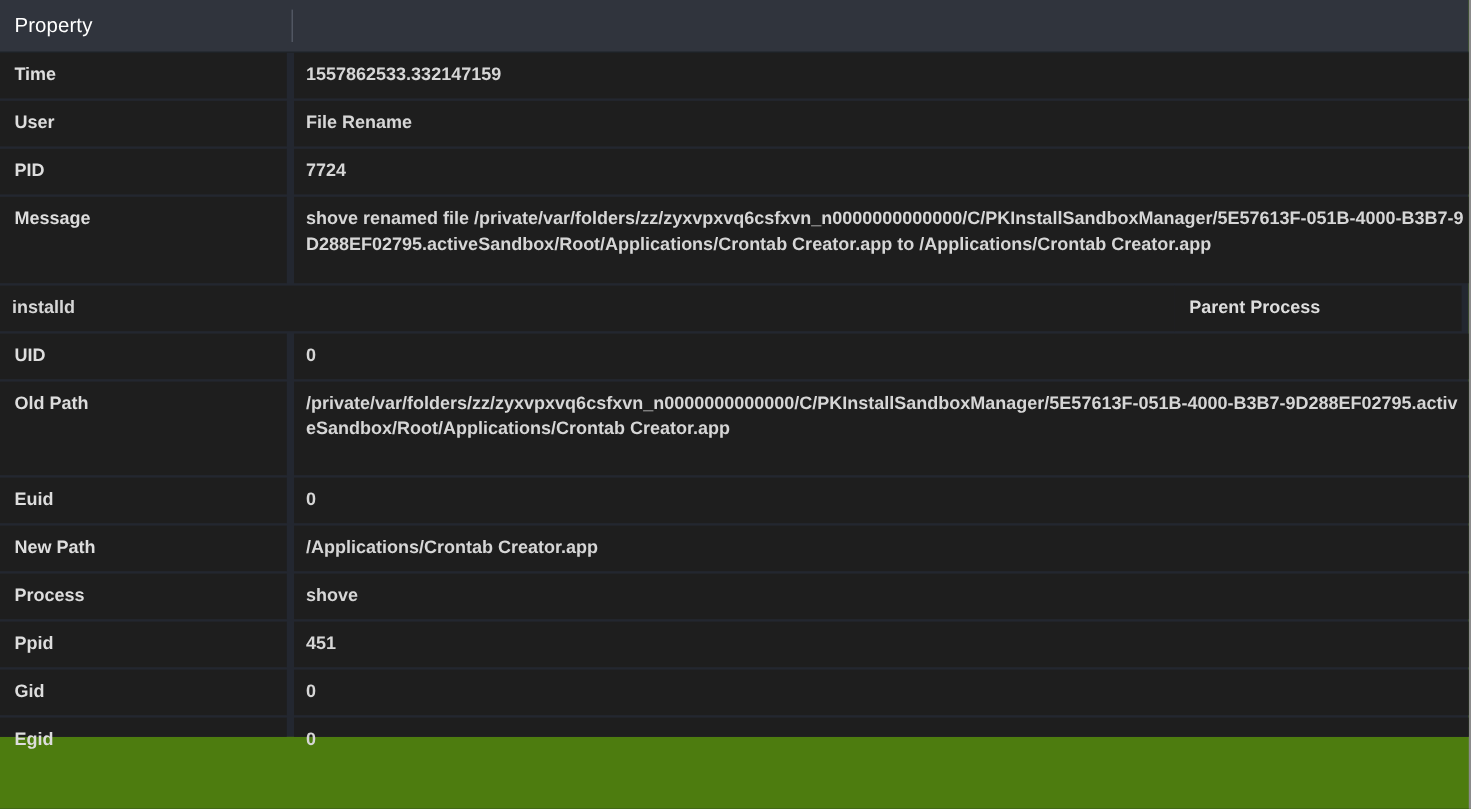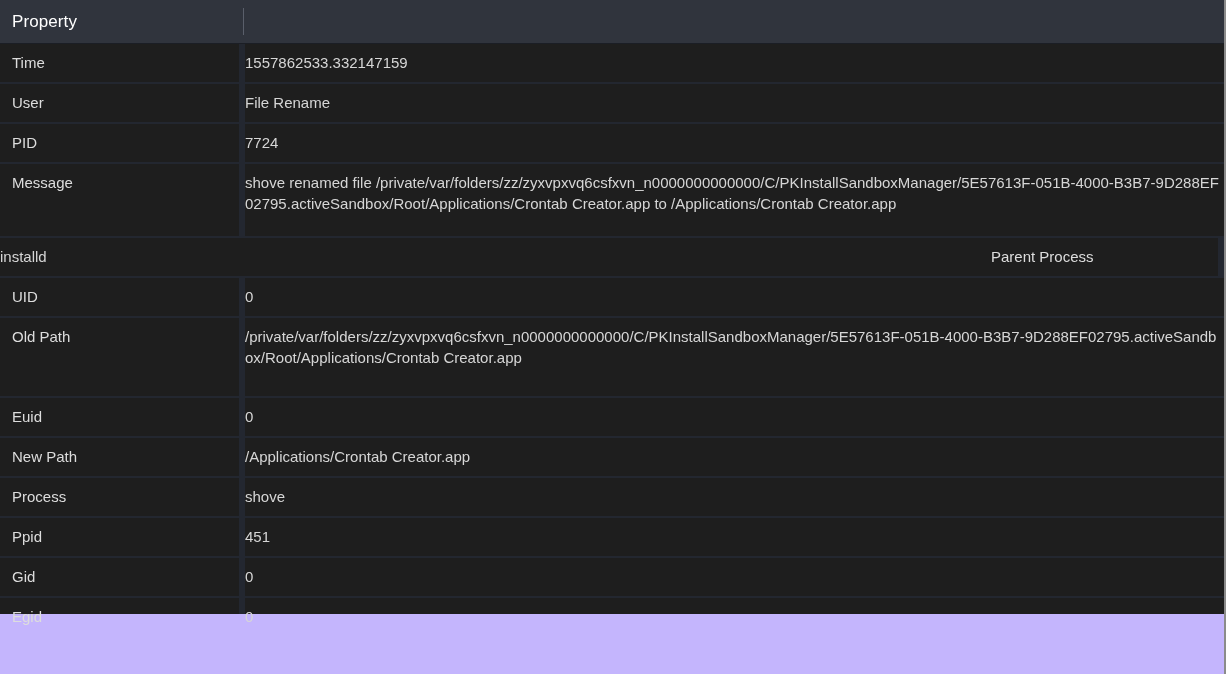--- a/index.html
+++ b/index.html
@@ -12,21 +12,21 @@
     height: 674px;
     overflow: hidden;
     font-family: "Liberation Sans", sans-serif;
     -webkit-font-smoothing: antialiased;
   }
 
   .window {
     position: relative;
     width: 1226px;
     height: 674px;
-    background: #c4b5fd;
+    background: #4d7c0f;
     box-sizing: border-box;
     border-right: 2px solid #8b8b8b;
     overflow: hidden;
   }
 
   
   .table-header {
     position: relative;
     display: flex;
     height: 44px;
@@ -63,20 +63,21 @@
   
   .table-body {
     position: relative;
     background: #232730;
   }
 
   .row {
     display: flex;
     align-items: center;
     margin-bottom: 2px;
+    font-weight: bold;
   }
 
   .cell {
     background: #1e1e1e;
     color: #d8d8d8;
     font-size: 15px;
     line-height: 21px;
     box-sizing: border-box;
     display: flex;
     align-items: flex-start;
@@ -85,20 +86,21 @@
 
   .cell-prop {
     width: 239px;
     margin-right: 6px;
     padding-left: 12px;
     color: #dddddd;
   }
 
   .cell-val {
     flex: 1;
+    padding-left: 10px;
     padding-right: 4px;
     white-space: pre-wrap;
     word-break: break-all;
     overflow-wrap: anywhere;
     color: #d6d6d6;
   }
 
   
   .r-h1 .cell { height: 38px; }
   .r-h3 .cell { height: 72px; }

